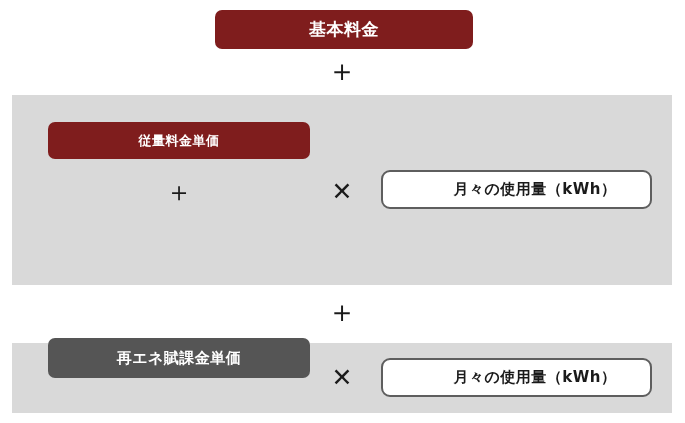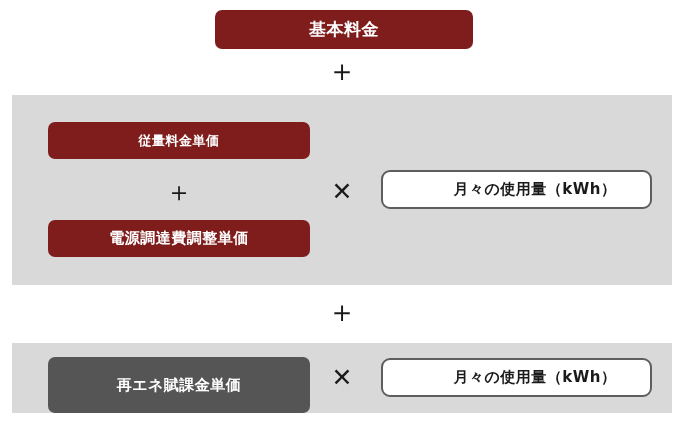--- a/index.html
+++ b/index.html
@@ -87,40 +87,39 @@
   #panel-usage        { left: 12px;  top: 95px;  width: 660px; height: 190px; }
   #box-unit-price     { left: 48px;  top: 122px; width: 262px; height: 37px;  font-size: 13px; }
   #plus-2             { left: 149px; top: 175px; width: 60px;  height: 32px;  }
   #box-fuel-adj       { left: 48px;  top: 220px; width: 262px; height: 37px;  font-size: 15px; }
   #times-1            { left: 312px; top: 176px; width: 60px;  height: 30px;  }
   #box-monthly-1      { left: 381px; top: 170px; width: 271px; height: 39px;  font-size: 15px; }
 
   #plus-3             { left: 312px; top: 296px; width: 60px;  height: 32px;  }
 
   #panel-renewable    { left: 12px;  top: 343px; width: 660px; height: 70px;  }
-  #box-renewable-levy { left: 48px;  top: 357px; width: 262px; height: 56px;  font-size: 15px; }
+  #box-renewable-levy { left: 48px;  top: 338px; width: 262px; height: 40px;  font-size: 15px; }
   #times-2            { left: 312px; top: 362px; width: 60px;  height: 30px;  }
   #box-monthly-2      { left: 381px; top: 358px; width: 271px; height: 39px;  font-size: 15px; }
 </style>
 </head>
 <body>
 
 <div id="diagram">
 
   <div class="node pill pill-green" id="box-basic">基本料金</div>
 
   <div class="op op-plus" id="plus-1">＋</div>
 
   <div class="panel" id="panel-usage"></div>
 
   <div class="node pill pill-green" id="box-unit-price">従量料金単価</div>
 
   <div class="op op-plus op-plus-small" id="plus-2">＋</div>
 
-  <div class="node pill pill-green" id="box-fuel-adj">電源調達費調整単価</div>
 
   <div class="op op-times" id="times-1">✕</div>
 
   <div class="node pill pill-white" id="box-monthly-1">月々の使用量（kWh）</div>
 
   <div class="op op-plus" id="plus-3">＋</div>
 
   <div class="panel" id="panel-renewable"></div>
 
   <div class="node pill pill-dark" id="box-renewable-levy">再エネ賦課金単価</div>

